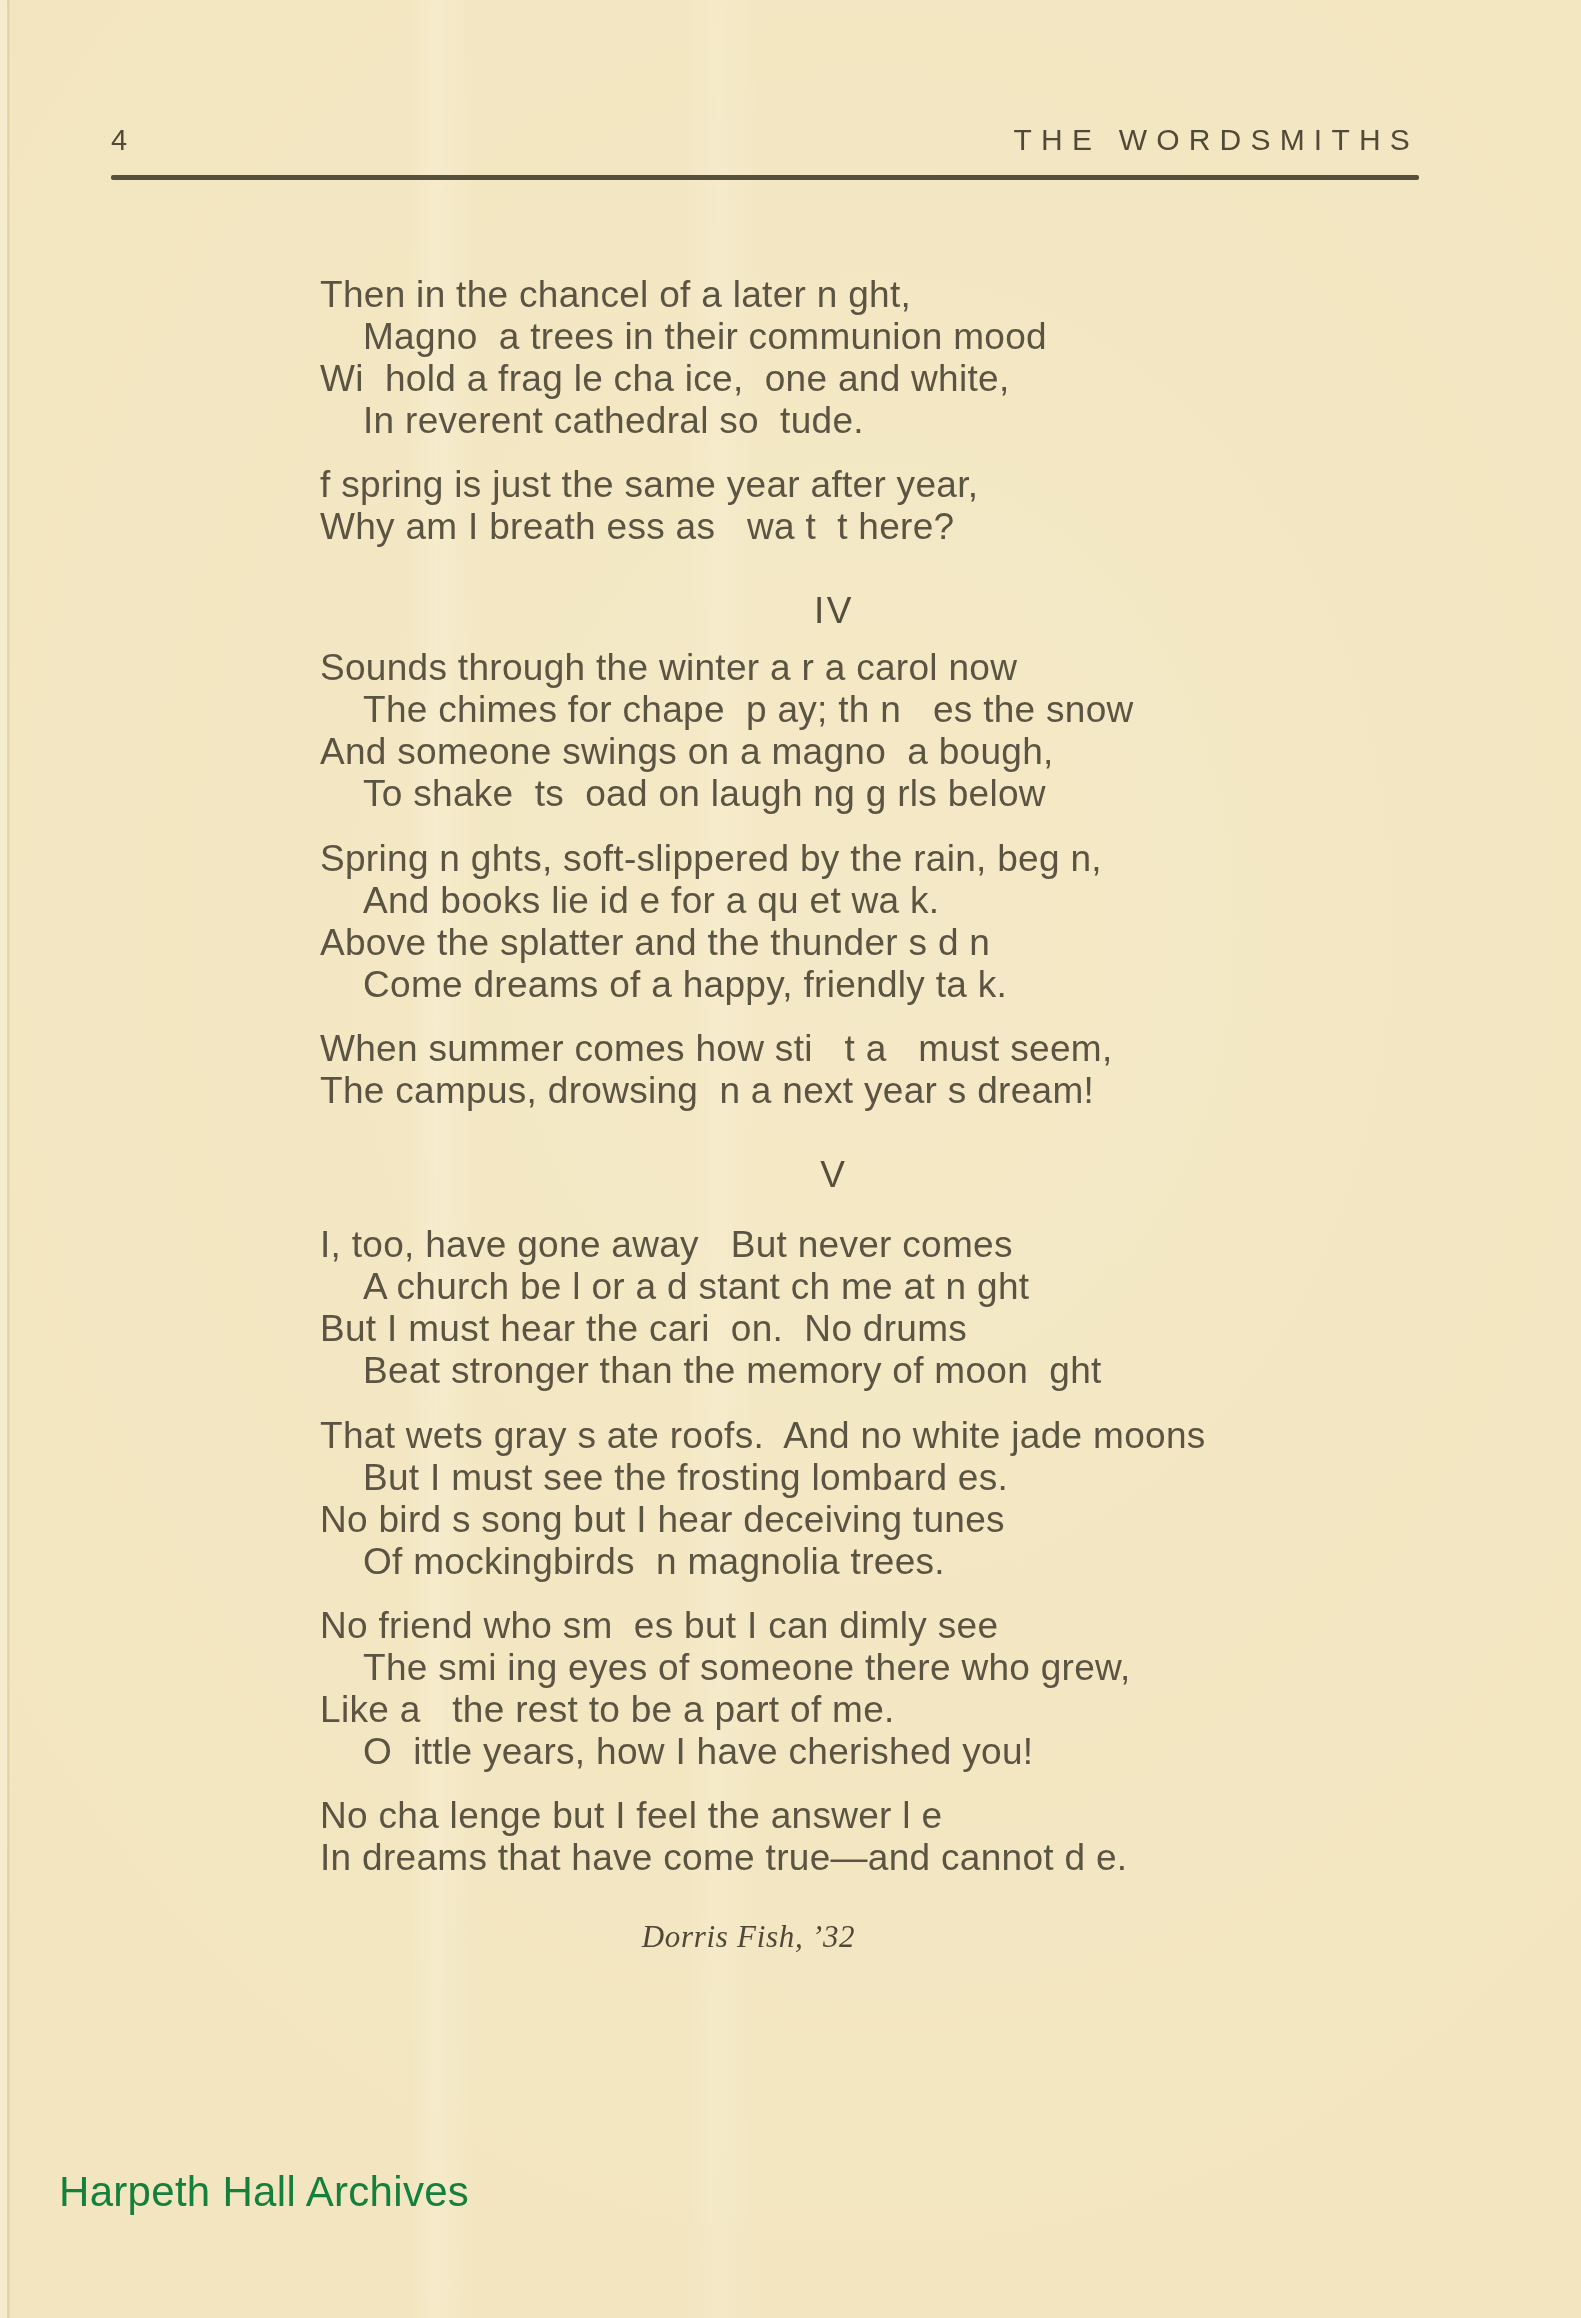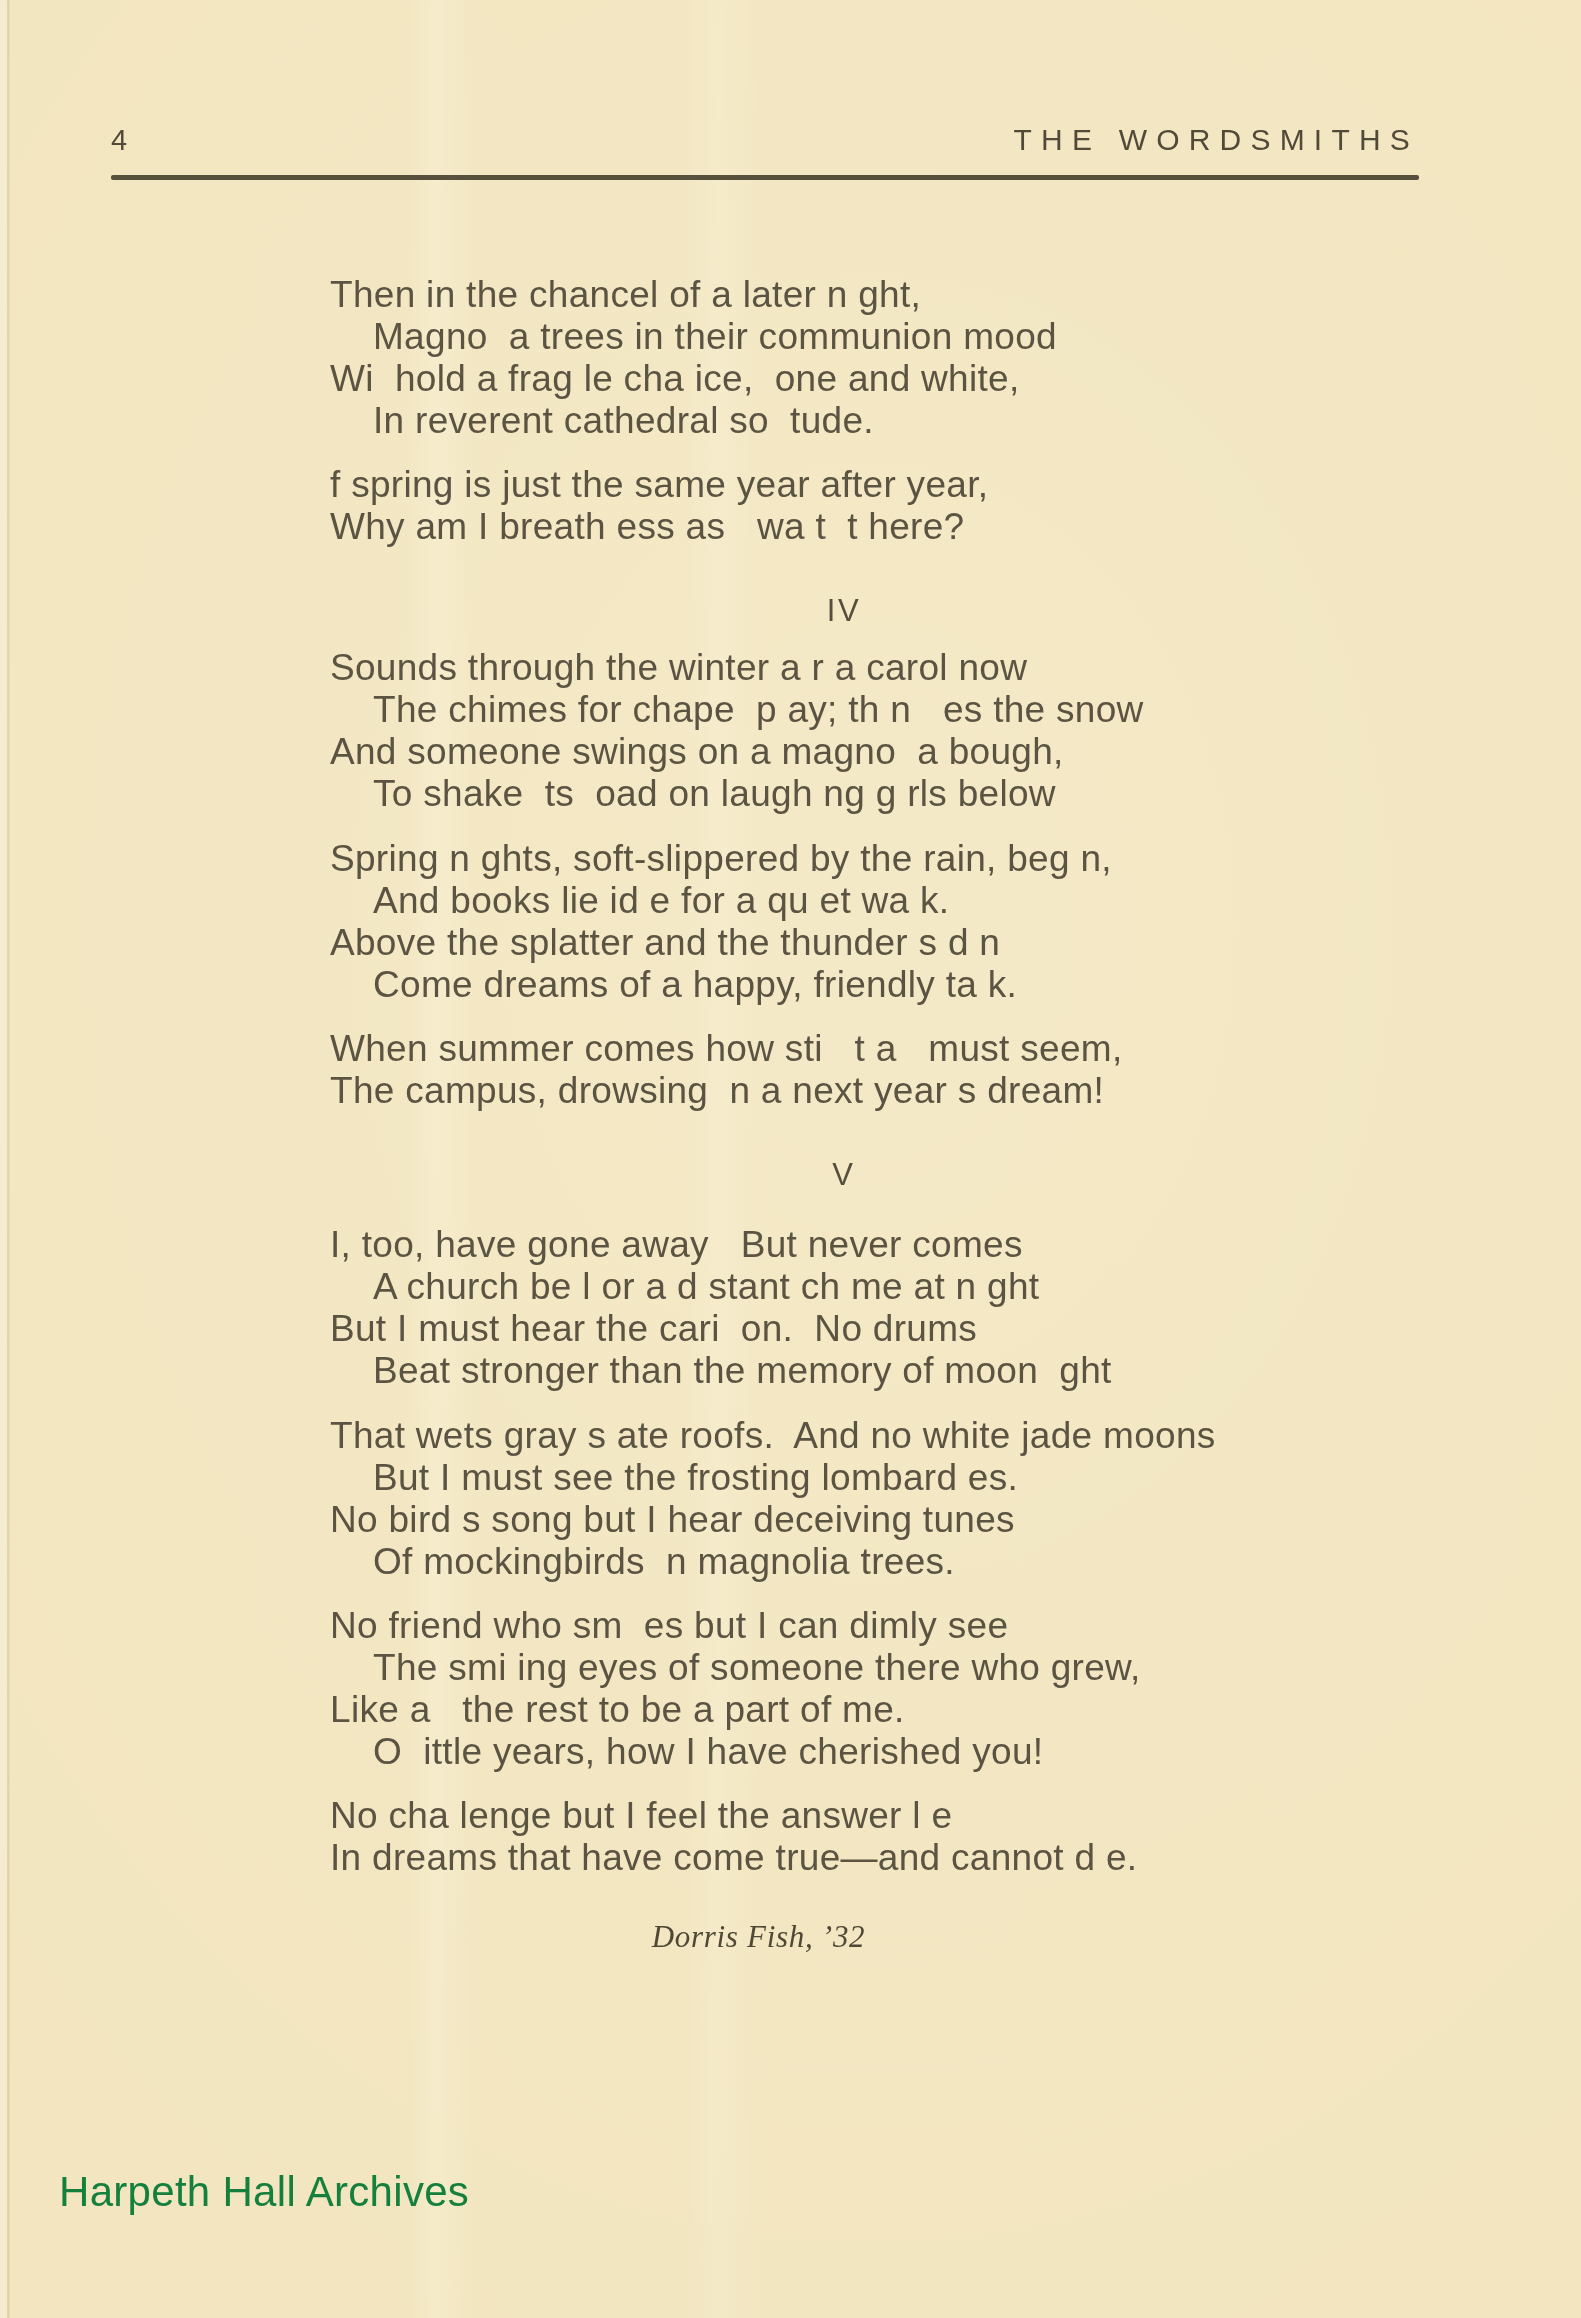--- a/index.html
+++ b/index.html
@@ -33,27 +33,26 @@
     font-size: 30px; color: #514a38; letter-spacing: 9.2px; font-weight: normal;
   }
   .header-rule {
     position: absolute; left: 111px; top: 175px; width: 1308px; height: 5.3px;
     background: #57503c; border-radius: 2px;
   }
   .poem {
     position: absolute; left: 320px; top: 274px; width: 1028px;
     font-size: 37px; line-height: 42px;
     letter-spacing: 0.3px;
-    margin-left: 10px;
   }
   .stanza { margin: 0 0 22.4px 0; }
   .line { white-space: pre-wrap; }
   .stanza.quatrain .line:nth-child(even) { padding-left: 43px; }
   .section-heading {
-    font-size: 31px; line-height: 46px; text-align: center;
+    font-size: 37px; line-height: 46px; text-align: center;
     margin: 40px 0 13px 0; color: #564f3d; letter-spacing: 2.6px;
   }
   .section-heading.v-extra { margin-bottom: 26px; }
   .attribution {
     margin-top: 37px; text-align: center; padding-right: 171px;
     font-family: "Liberation Serif", serif; font-style: italic;
     font-size: 31px; color: #4f4836; letter-spacing: 0.7px;
   }
   .watermark {
     position: absolute; left: 59px; top: 2168px;

